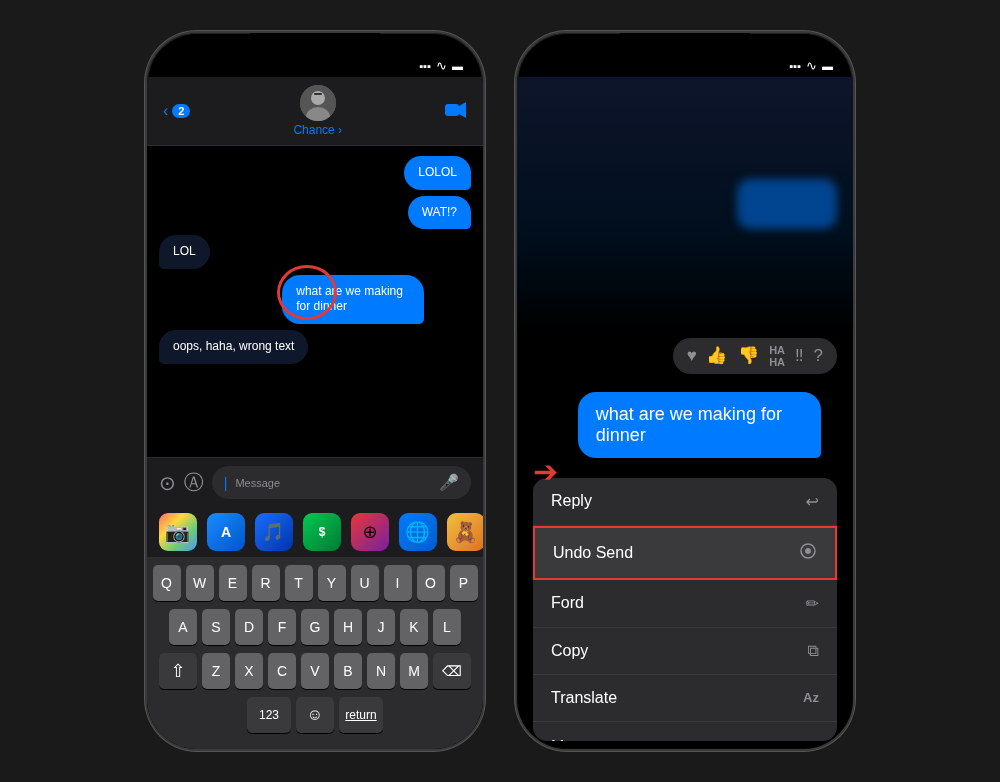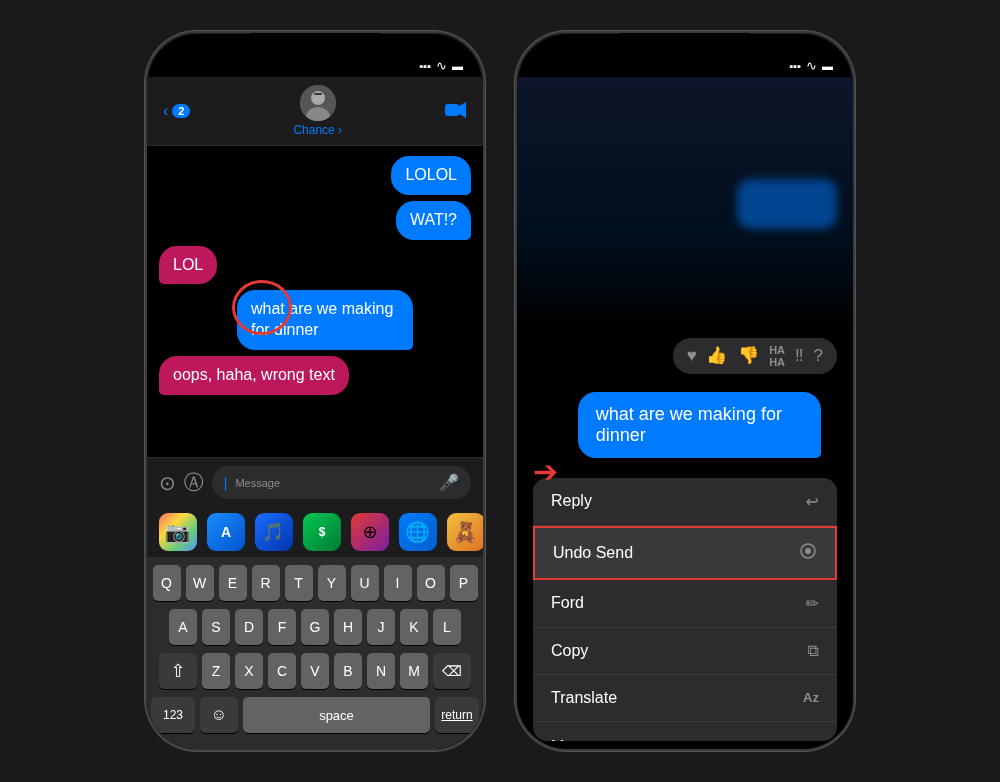--- a/index.html
+++ b/index.html
@@ -129,27 +129,27 @@
       display: flex;
       flex-direction: column;
       gap: 6px;
       overflow: hidden;
     }
 
     .bubble {
       max-width: 75%;
       padding: 9px 14px;
       border-radius: 18px;
-      font-size: 16px;
+      font-size: 12px;
       line-height: 1.3;
       position: relative;
     }
 
     .bubble.received {
-      background: #be185d;
+      background: #0f172a;
       color: #fff;
       align-self: flex-start;
       border-bottom-left-radius: 5px;
     }
 
     .bubble.sent {
       background: #007aff;
       color: #fff;
       align-self: flex-end;
       border-bottom-right-radius: 5px;
@@ -459,21 +459,20 @@
           <div class="key">C</div>
           <div class="key">V</div>
           <div class="key">B</div>
           <div class="key">N</div>
           <div class="key">M</div>
           <div class="key special" style="font-size:14px;">⌫</div>
         </div>
         <div class="key-row">
           <div class="key special wide" style="font-size:12px;">123</div>
           <div class="key special" style="font-size:16px;">☺</div>
-          <div class="key space" style="font-size:13px;">space</div>
           <div class="key special wide" style="font-size:12px;text-decoration:underline;">return</div>
         </div>
       </div>
     </div>
   </div>
 
   <div class="phone">
     <div class="notch"></div>
     <div class="status-bar">
       <div class="status-time"></div>

